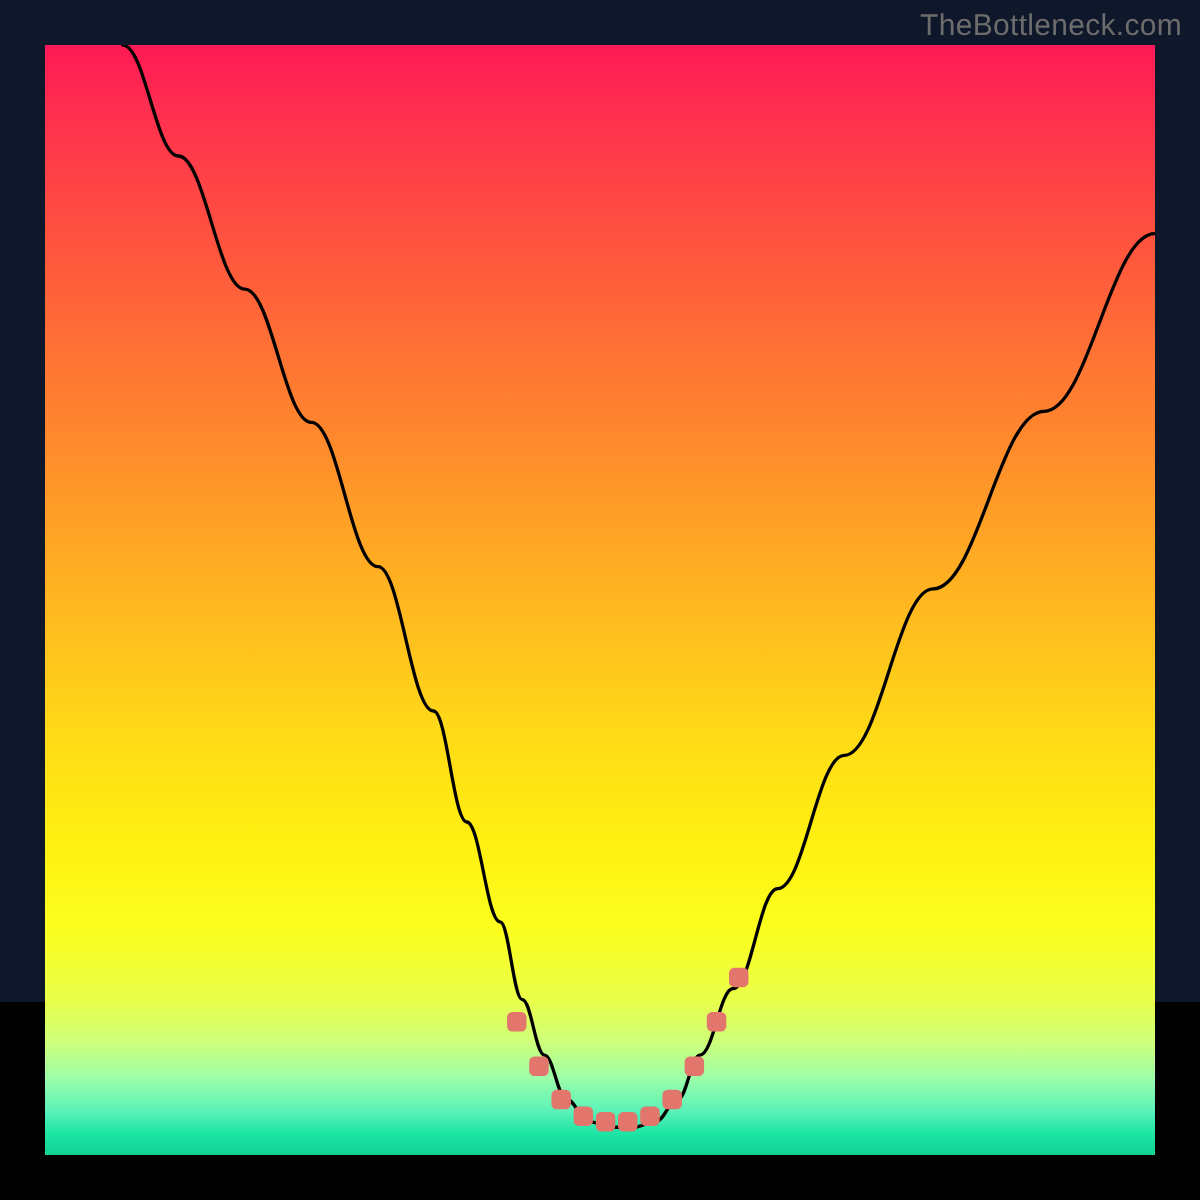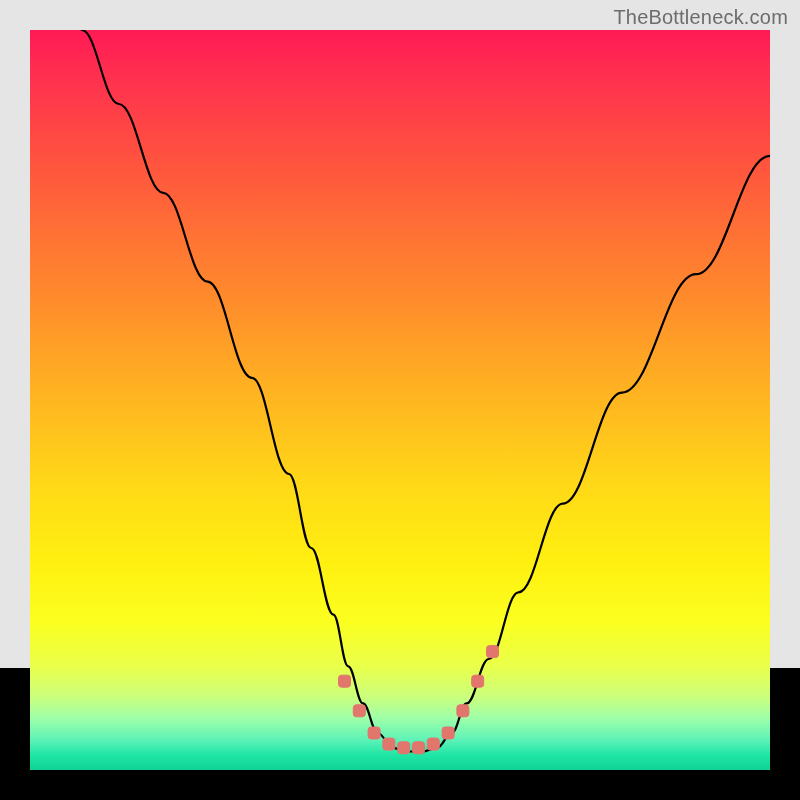--- a/index.html
+++ b/index.html
@@ -8,21 +8,21 @@
     width: 800px;
     height: 800px;
     background: #000;
     overflow: hidden;
     font-family: Arial, Helvetica, sans-serif;
   }
   .frame {
     position: relative;
     width: 800px;
     height: 668px;
-    background: #e5e5e5;
+    background: #0f172a;
   }
   .plot-area {
     position: absolute;
     left: 30px;
     top: 30px;
     width: 740px;
     height: 740px;
     overflow: hidden;
   }
   .gradient {

